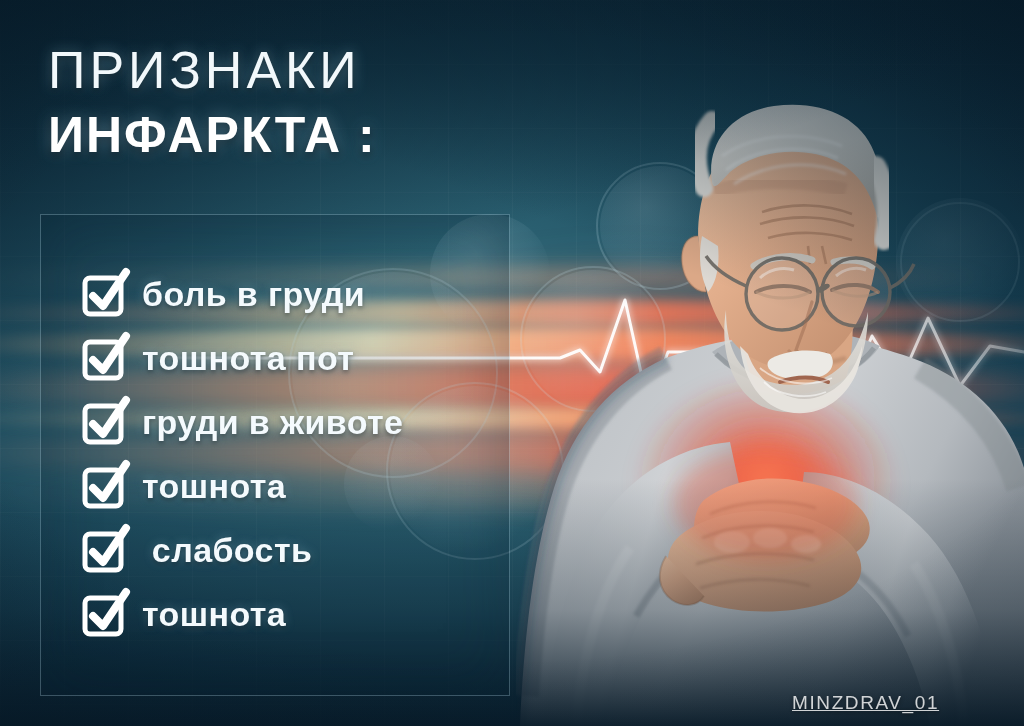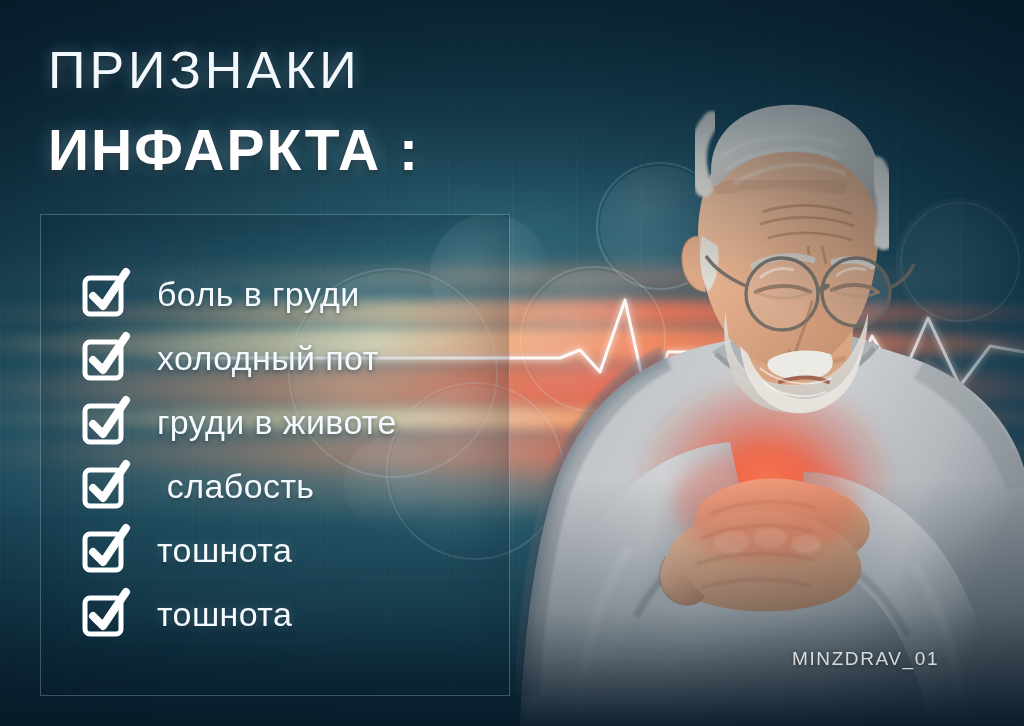--- a/index.html
+++ b/index.html
@@ -87,22 +87,22 @@
   .man { position:absolute; left:516px; top:96px; width:508px; height:630px; }
 
   
   .heading { position:absolute; left:48px; top:44px; }
   .h-line1 {
     font-size:52px; font-weight:300; letter-spacing:4px;
     color:#f2f8fb; line-height:1;
     text-shadow:0 0 14px rgba(150,210,235,0.45), 0 2px 6px rgba(0,0,0,0.55);
   }
   .h-line2 {
-    margin-top:26px;
-    font-size:57px; font-weight:bold; letter-spacing:2px;
+    margin-top:14px;
+    font-size:50px; font-weight:bold; letter-spacing:2px;
     color:#ffffff; line-height:1;
     text-shadow:0 0 16px rgba(160,215,240,0.40), 0 3px 8px rgba(0,0,0,0.60);
   }
 
   
   .panel {
     position:absolute; left:40px; top:214px; width:470px; height:482px;
     border:1px solid rgba(190,225,240,0.28);
     background:rgba(12,40,58,0.10);
     box-shadow:inset 0 0 60px rgba(10,35,52,0.28);
@@ -110,32 +110,33 @@
 
   
   .list { position:absolute; left:84px; top:262px; width:430px; }
   .item {
     position:relative; height:64px;
     display:flex; align-items:center;
   }
   .cbx { width:40px; height:40px; flex:0 0 40px; position:relative; }
   .cbx svg { position:absolute; left:-2px; top:-6px; overflow:visible; }
   .item-label {
-    margin-left:33px;
-    font-size:34px; font-weight:400; color:#f4fafd;
+    margin-left:18px;
+    font-size:34px; font-weight:700; color:#f4fafd;
     letter-spacing:0.4px; white-space:pre;
     text-shadow:0 0 10px rgba(150,205,230,0.38), 0 2px 5px rgba(0,0,0,0.50);
   }
 
   
   .watermark {
-    position:absolute; left:792px; top:648px;
+    position:absolute; left:792px; top:692px;
     font-size:19px; letter-spacing:1.6px; font-weight:400;
     color:rgba(255,255,255,0.80);
     text-shadow:0 1px 4px rgba(0,0,0,0.45);
+    text-decoration:underline;
   }
 </style>
 </head>
 <body>
 
 <div id="poster">
 
   <div class="bg-base"></div>
   <div class="bg-grid"></div>
 
@@ -399,60 +400,60 @@
       <span class="item-label">боль в груди</span>
     </div>
 
     <div class="item">
       <span class="cbx">
         <svg width="48" height="50" viewBox="0 0 48 50">
           <rect x="3" y="10" width="36" height="36" rx="5" ry="5" fill="none" stroke="#ffffff" stroke-width="5"></rect>
           <path d="M 11,28 L 21,38 L 44,4" fill="none" stroke="#ffffff" stroke-width="8" stroke-linecap="round" stroke-linejoin="round"></path>
         </svg>
       </span>
-      <span class="item-label">холодный пот</span>
+      <span class="item-label">тошнота пот</span>
     </div>
 
     <div class="item">
       <span class="cbx">
         <svg width="48" height="50" viewBox="0 0 48 50">
           <rect x="3" y="10" width="36" height="36" rx="5" ry="5" fill="none" stroke="#ffffff" stroke-width="5"></rect>
           <path d="M 11,28 L 21,38 L 44,4" fill="none" stroke="#ffffff" stroke-width="8" stroke-linecap="round" stroke-linejoin="round"></path>
         </svg>
       </span>
       <span class="item-label">груди в животе</span>
     </div>
 
     <div class="item">
       <span class="cbx">
         <svg width="48" height="50" viewBox="0 0 48 50">
           <rect x="3" y="10" width="36" height="36" rx="5" ry="5" fill="none" stroke="#ffffff" stroke-width="5"></rect>
           <path d="M 11,28 L 21,38 L 44,4" fill="none" stroke="#ffffff" stroke-width="8" stroke-linecap="round" stroke-linejoin="round"></path>
         </svg>
       </span>
+      <span class="item-label">тошнота</span>
+    </div>
+
+    <div class="item">
+      <span class="cbx">
+        <svg width="48" height="50" viewBox="0 0 48 50">
+          <rect x="3" y="10" width="36" height="36" rx="5" ry="5" fill="none" stroke="#ffffff" stroke-width="5"></rect>
+          <path d="M 11,28 L 21,38 L 44,4" fill="none" stroke="#ffffff" stroke-width="8" stroke-linecap="round" stroke-linejoin="round"></path>
+        </svg>
+      </span>
       <span class="item-label"> слабость</span>
     </div>
 
     <div class="item">
       <span class="cbx">
         <svg width="48" height="50" viewBox="0 0 48 50">
           <rect x="3" y="10" width="36" height="36" rx="5" ry="5" fill="none" stroke="#ffffff" stroke-width="5"></rect>
           <path d="M 11,28 L 21,38 L 44,4" fill="none" stroke="#ffffff" stroke-width="8" stroke-linecap="round" stroke-linejoin="round"></path>
         </svg>
       </span>
       <span class="item-label">тошнота</span>
     </div>
 
-    <div class="item">
-      <span class="cbx">
-        <svg width="48" height="50" viewBox="0 0 48 50">
-          <rect x="3" y="10" width="36" height="36" rx="5" ry="5" fill="none" stroke="#ffffff" stroke-width="5"></rect>
-          <path d="M 11,28 L 21,38 L 44,4" fill="none" stroke="#ffffff" stroke-width="8" stroke-linecap="round" stroke-linejoin="round"></path>
-        </svg>
-      </span>
-      <span class="item-label">тошнота</span>
-    </div>
-
   </div>
 
   <div class="watermark">MINZDRAV_01</div>
 
 </div>
 
 </body></html>

